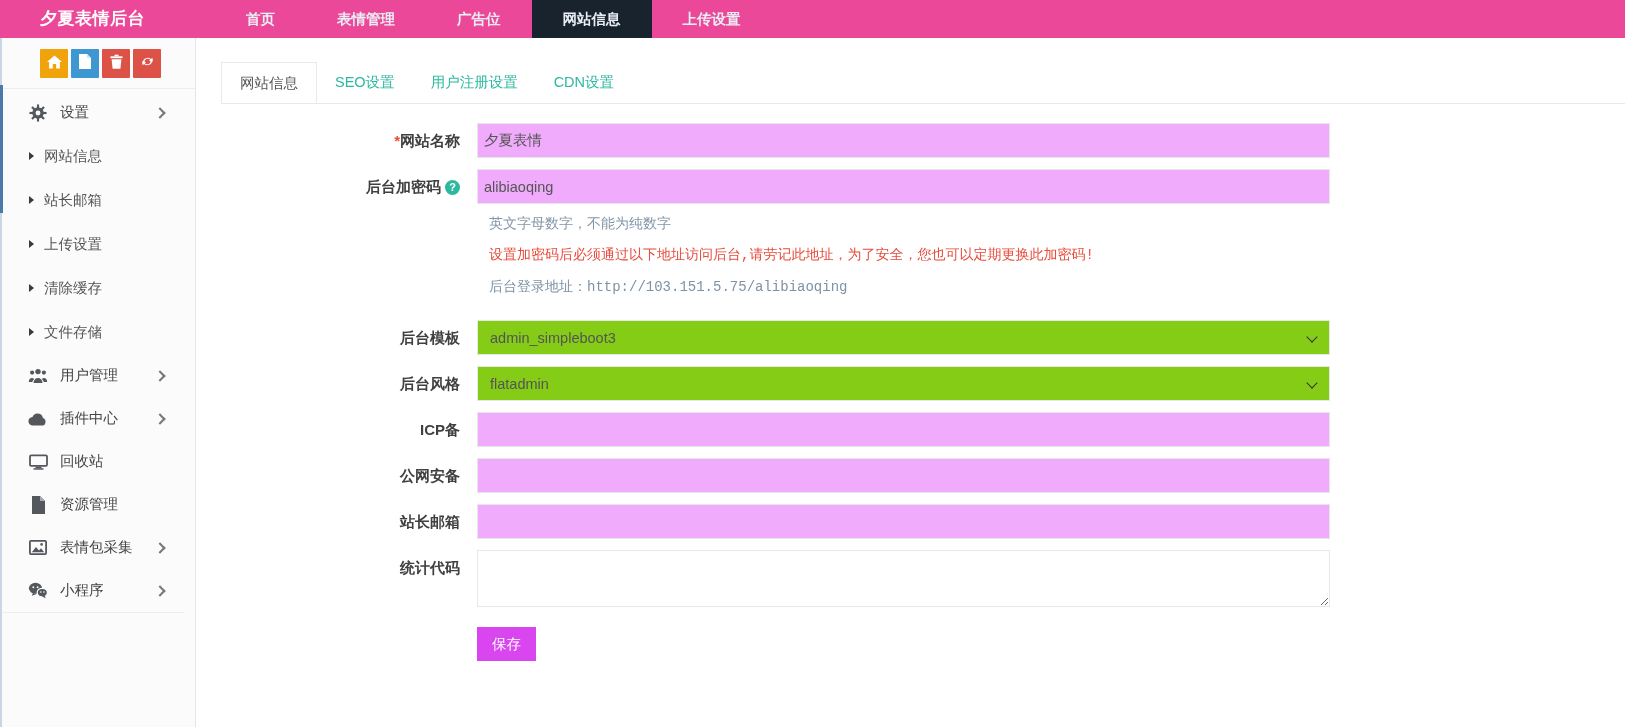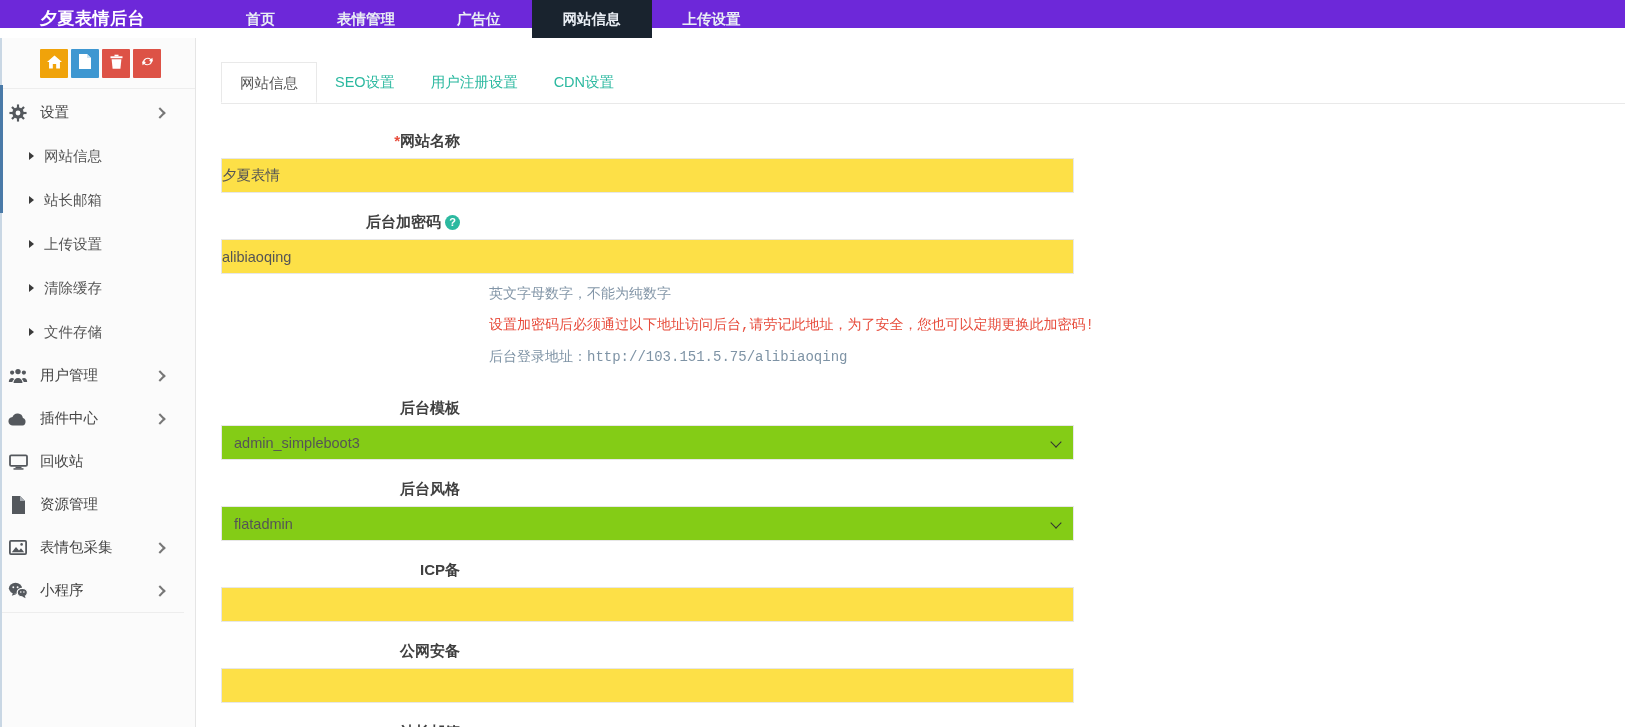--- a/index.html
+++ b/index.html
@@ -1,21 +1,21 @@
 <!DOCTYPE html>
 <html><head>
 <meta charset="utf-8">
 <style>
   * { margin:0; padding:0; box-sizing:border-box; }
   html,body { width:1625px; height:727px; overflow:hidden; background:#fff;
     font-family:"Liberation Sans","DejaVu Sans",sans-serif; }
 
   
-  .topbar { position:absolute; top:0; left:0; width:1625px; height:28px;
-    background:#6d28d9; display:flex; align-items:stretch; z-index:30; }
+  .topbar { position:absolute; top:0; left:0; width:1625px; height:38px;
+    background:#ec4899; display:flex; align-items:stretch; z-index:30; }
   .brand { width:195px; padding-left:40px; line-height:38px; color:#fff;
     font-size:17px; font-weight:700; letter-spacing:.5px; }
   .topnav { display:flex; align-items:flex-start; margin-left:20px; }
   .topnav-item { display:block; padding:0 31px; line-height:38px; color:#e9eef4;
     font-size:14.5px; font-weight:600; text-decoration:none; cursor:pointer; }
   .topnav-item.active { background:#19232e; }
 
   
   .edge-line { position:absolute; left:0; top:38px; bottom:0; width:2px; background:#c9d7e4; z-index:40; }
   .edge-accent { position:absolute; left:0; top:85px; height:128px; width:3px; background:#4a7aa8; z-index:41; }
@@ -25,46 +25,46 @@
     background:#fbfbfb; border-right:1px solid #e5e5e5; }
   .quick-actions { padding:11px 0 10px 40px; display:flex; gap:3px;
     border-bottom:1px solid #ededed; }
   .qa { width:28px; height:29px; display:flex; align-items:center; justify-content:center;
     cursor:pointer; border-radius:1px; }
   .qa-orange { background:#f0a30a; }
   .qa-blue { background:#3e97d1; }
   .qa-red { background:#dd5246; }
 
   .side-menu { width:184px; border-bottom:1px solid #ededed; padding-top:2px; }
-  .menu-item { height:43px; display:flex; align-items:center; padding-left:7px;
+  .menu-item { height:43px; display:flex; align-items:center; padding-left:27px;
     color:#444; font-size:14.5px; cursor:pointer; }
   .mi-icon { width:22px; display:flex; justify-content:center; margin-right:11px; flex:0 0 22px; }
   .chev { width:8px; height:8px; border-top:2px solid #777; border-right:2px solid #777;
     transform:rotate(45deg); margin-left:auto; margin-right:20px; flex:0 0 8px; }
   .sub-item { height:44px; display:flex; align-items:center; padding-left:29px;
     color:#555; font-size:14.5px; cursor:pointer; }
   .caret-icon { width:0; height:0; border-left:5px solid #3a3a3a;
     border-top:4px solid transparent; border-bottom:4px solid transparent; margin-right:10px; }
 
   
   .content { position:absolute; top:38px; left:197px; right:0; bottom:0; background:#fff; }
   .tabbar { margin:24px 0 0 24px; display:flex; border-bottom:1px solid #e9e9e9; }
   .tab { padding:0 18px; line-height:40px; height:41px; font-size:14.5px;
     color:#2cb9a0; cursor:pointer; }
   .tab.active { background:#fff; color:#555; border:1px solid #e9e9e9;
     border-bottom:1px solid #fff; margin-bottom:-1px; }
 
   .form { padding:19px 0 0 24px; }
-  .form-row { display:flex; margin-bottom:11px;flex-direction:column; }
+  .form-row { display:flex; margin-bottom:11px; }
   .form-label { width:239px; margin-right:17px; text-align:right; font-weight:700;
     color:#404040; font-size:15px; line-height:35px; white-space:nowrap; }
   .req { color:#e74c3c; font-weight:700; }
   .form-field { width:853px; }
-  .txt { width:853px; height:35px; border:1px solid #e7e7e7; padding:0 0;
-    font-size:14.5px; color:#555; background:#fde047; outline:none;
+  .txt { width:853px; height:35px; border:1px solid #e7e7e7; padding:0 6px;
+    font-size:14.5px; color:#555; background:#f0abfc; outline:none;
     font-family:"Liberation Sans","DejaVu Sans",sans-serif; }
   .selbox { width:853px; height:35px; border:1px solid #e7e7e7; padding:7px 12px;
     font-size:14.5px; color:#555; background:#84cc16; display:flex; align-items:center;
     cursor:pointer; position:relative; }
   .sel-chev { position:absolute; right:13px; top:12px; width:8px; height:8px;
     border-right:1.6px solid #333; border-bottom:1.6px solid #333; transform:rotate(45deg); }
   .ta { width:853px; height:57px; border:1px solid #e7e7e7; padding:6px 12px;
     font-size:14.5px; color:#555; resize:both; outline:none;
     font-family:"Liberation Sans","DejaVu Sans",sans-serif; }
 

